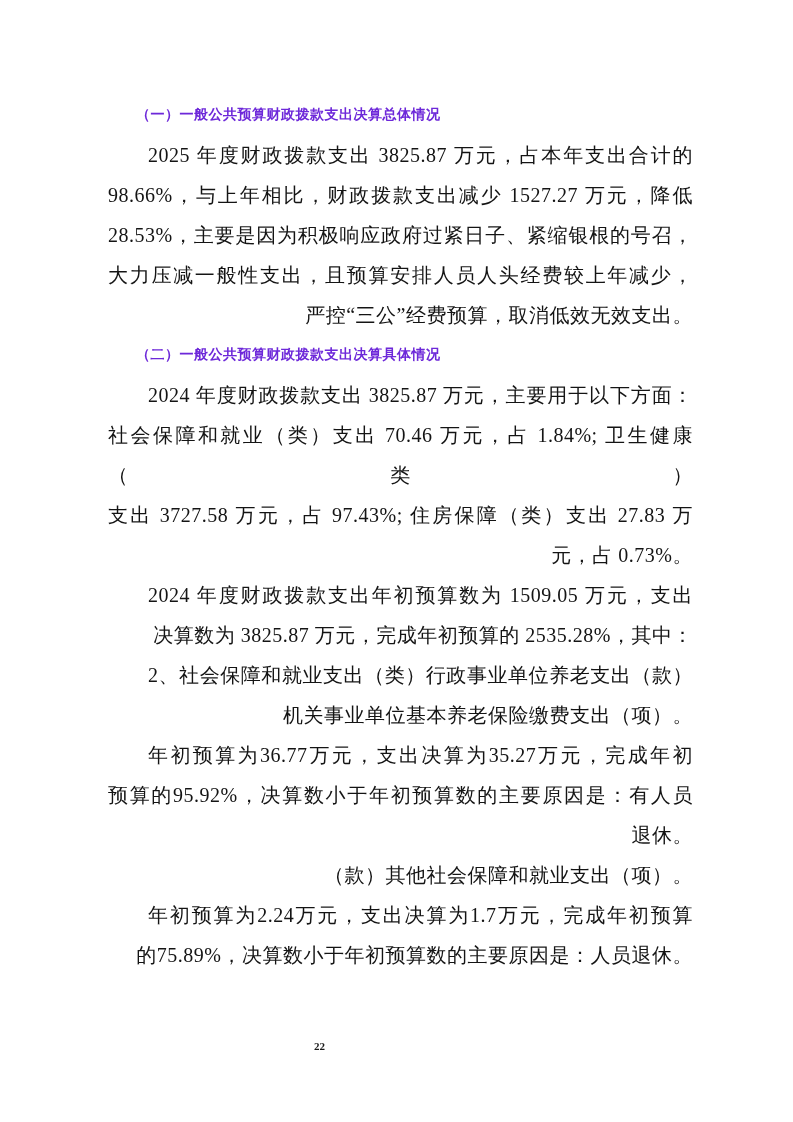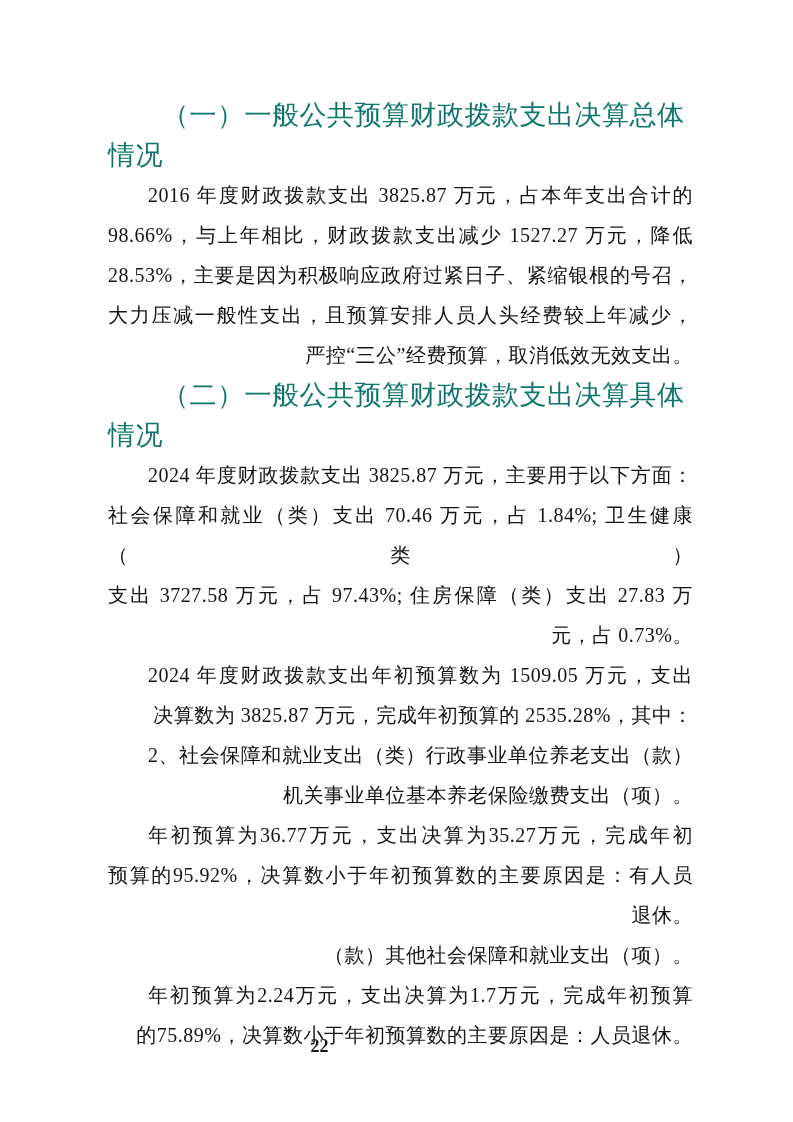--- a/index.html
+++ b/index.html
@@ -31,50 +31,50 @@
     letter-spacing: 0.5px;
   }
   .line.last {
     text-align: right;
     text-align-last: auto;
   }
   .line.first {
     text-indent: 2em;
   }
   .heading-line {
-    font-size: 27px;
-    font-weight: normal;
+    font-size: 14px;
+    font-weight: bold;
     line-height: 40px;
     text-indent: 2em;
     text-align: left;
     letter-spacing: 0.5px;
-    color: #0f766e;
+    color: #6d28d9;
   }
   .page-number {
     position: absolute;
     left: 0;
     top: 1036px;
     width: 639px;
     text-align: center;
-    font-size: 18px;
+    font-size: 11px;
     font-weight: bold;
     line-height: 20px;
     color: #1a1a1a;
   }
 </style>
 </head>
 <body>
 
 <div class="page">
   <div class="content">
 
     <div class="heading-line">（一）一般公共预算财政拨款支出决算总体情况</div>
 
     <div>
-      <div class="line first">2016 年度财政拨款支出 3825.87 万元，占本年支出合计的</div>
+      <div class="line first">2025 年度财政拨款支出 3825.87 万元，占本年支出合计的</div>
       <div class="line">98.66%，与上年相比，财政拨款支出减少 1527.27 万元，降低</div>
       <div class="line">28.53%，主要是因为积极响应政府过紧日子、紧缩银根的号召，</div>
       <div class="line">大力压减一般性支出，且预算安排人员人头经费较上年减少，</div>
       <div class="line last">严控“三公”经费预算，取消低效无效支出。</div>
     </div>
 
     <div class="heading-line">（二）一般公共预算财政拨款支出决算具体情况</div>
 
     <div>
       <div class="line first">2024 年度财政拨款支出 3825.87 万元，主要用于以下方面：</div>

